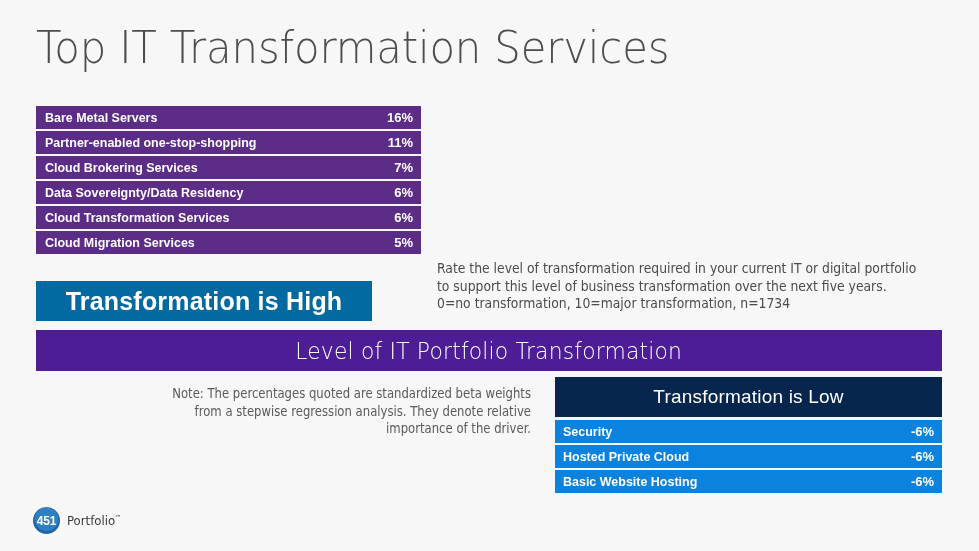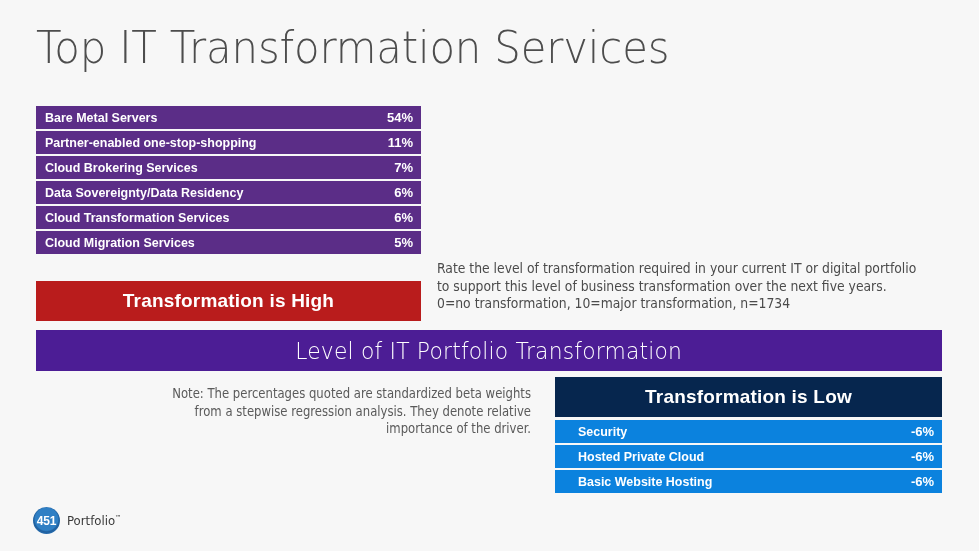--- a/index.html
+++ b/index.html
@@ -70,28 +70,28 @@
   }
   .purple-row .value {
     white-space: nowrap;
     font-weight: 700;
   }
 
   .band-high {
     position: absolute;
     left: 36px;
     top: 281px;
-    width: 385px;
+    width: 336px;
     height: 40px;
-    background: #b91c1c;
+    background: #0369a1;
     color: #ffffff;
     display: flex;
     align-items: center;
     justify-content: center;
-    font-size: 19px;
+    font-size: 25px;
     font-weight: 700;
     letter-spacing: 0.2px;
     box-sizing: border-box;
   }
 
   
   .question-text {
     position: absolute;
     left: 437px;
     top: 260px;
@@ -149,37 +149,37 @@
     left: 555px;
     top: 377px;
     width: 387px;
     height: 40px;
     background: #06264e;
     color: #ffffff;
     display: flex;
     align-items: center;
     justify-content: center;
     font-size: 19px;
-    font-weight: 700;
+    font-weight: 400;
     letter-spacing: 0.2px;
     box-sizing: border-box;
   }
   .blue-table {
     position: absolute;
     left: 555px;
     top: 420px;
     width: 387px;
   }
   .blue-row {
     height: 23px;
     background: #0b82de;
     display: flex;
     align-items: center;
     justify-content: space-between;
-    padding: 0 8px 0 23px;
+    padding: 0 8px 0 8px;
     box-sizing: border-box;
     margin-bottom: 2px;
     color: #ffffff;
     font-size: 13px;
     font-weight: 600;
     line-height: 23px;
     font-stretch: condensed;
   }
   .blue-row .label {
     white-space: nowrap;
@@ -228,21 +228,21 @@
 </head>
 <body>
 
 <div class="slide">
 
   <div class="slide-title">Top IT Transformation Services</div>
 
   <div class="purple-table">
     <div class="purple-row">
       <span class="label">Bare Metal Servers</span>
-      <span class="value">54%</span>
+      <span class="value">16%</span>
     </div>
     <div class="purple-row">
       <span class="label">Partner-enabled one-stop-shopping</span>
       <span class="value">11%</span>
     </div>
     <div class="purple-row">
       <span class="label">Cloud Brokering Services</span>
       <span class="value">7%</span>
     </div>
     <div class="purple-row">

